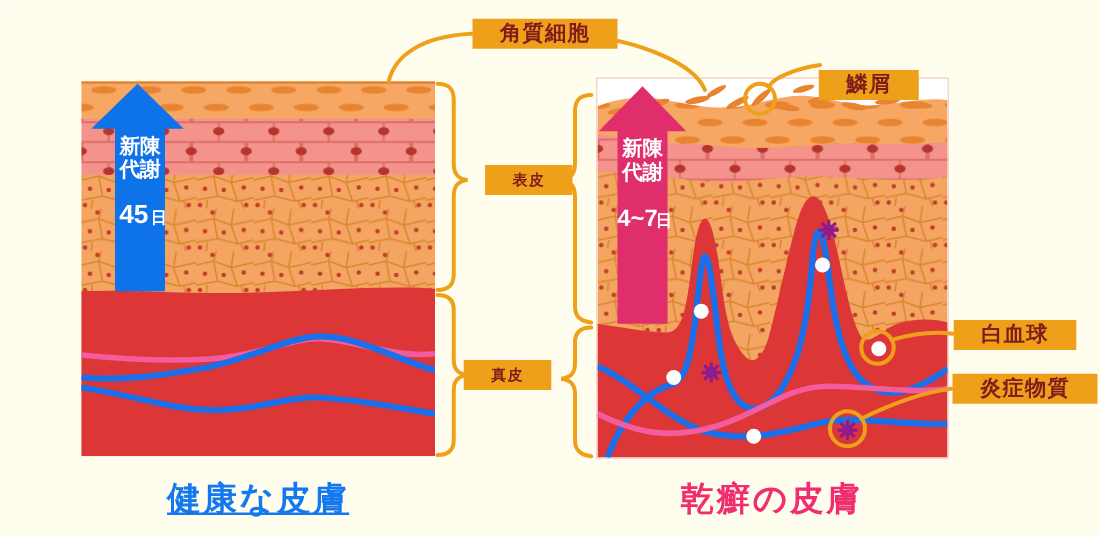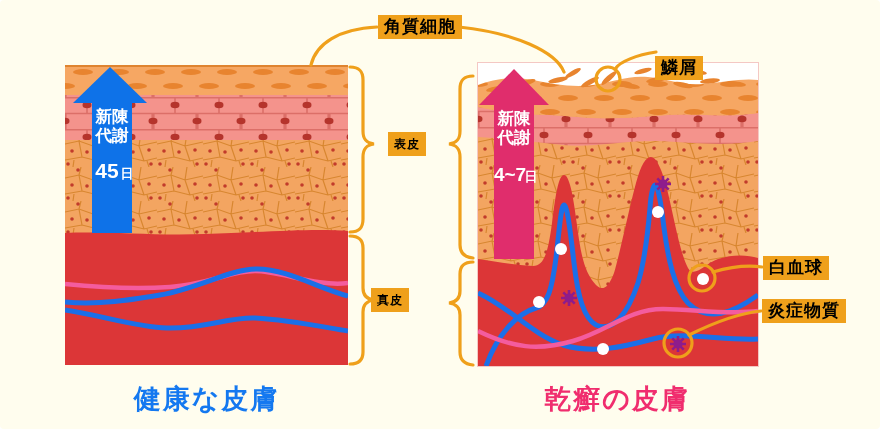--- a/index.html
+++ b/index.html
@@ -1,25 +1,25 @@
 <!DOCTYPE html>
 <html><head>
 <meta charset="utf-8">
 <style>
   html,body{margin:0;padding:0;background:#fff;}
   .canvas{position:relative;width:880px;height:429px;background:#FFFDEE;overflow:hidden;
           font-family:"Liberation Sans","DejaVu Sans",sans-serif;border-radius:4px;}
   .panel{position:absolute;}
   .rpanel{border:1px solid #F4C8C4;background:#ffffff;}
   .overlay{position:absolute;left:0;top:0;pointer-events:none;}
-  .badge{position:absolute;background:#EFA01B;color:#000000;font-weight:bold;font-size:17px;
-         line-height:22px;padding:1px 6px;letter-spacing:1px;white-space:nowrap;z-index:6;}
+  .badge{position:absolute;background:#EFA01B;color:#7f1d1d;font-weight:bold;font-size:17px;
+         line-height:22px;padding:1px 22px;letter-spacing:1px;white-space:nowrap;z-index:6;}
   .badge.small{font-size:12px;}
   .caption{position:absolute;text-align:center;font-weight:bold;font-size:27px;letter-spacing:2px;z-index:6;}
-  .caption-blue{color:#1478F0;}
+  .caption-blue{color:#1478F0;text-decoration:underline;}
   .caption-pink{color:#F02D6E;}
   svg text{font-family:"Liberation Sans","DejaVu Sans",sans-serif;}
 </style>
 </head>
 <body>
 
 <div class="canvas">
 
   <svg width="0" height="0" style="position:absolute" aria-hidden="true">
     <defs>

